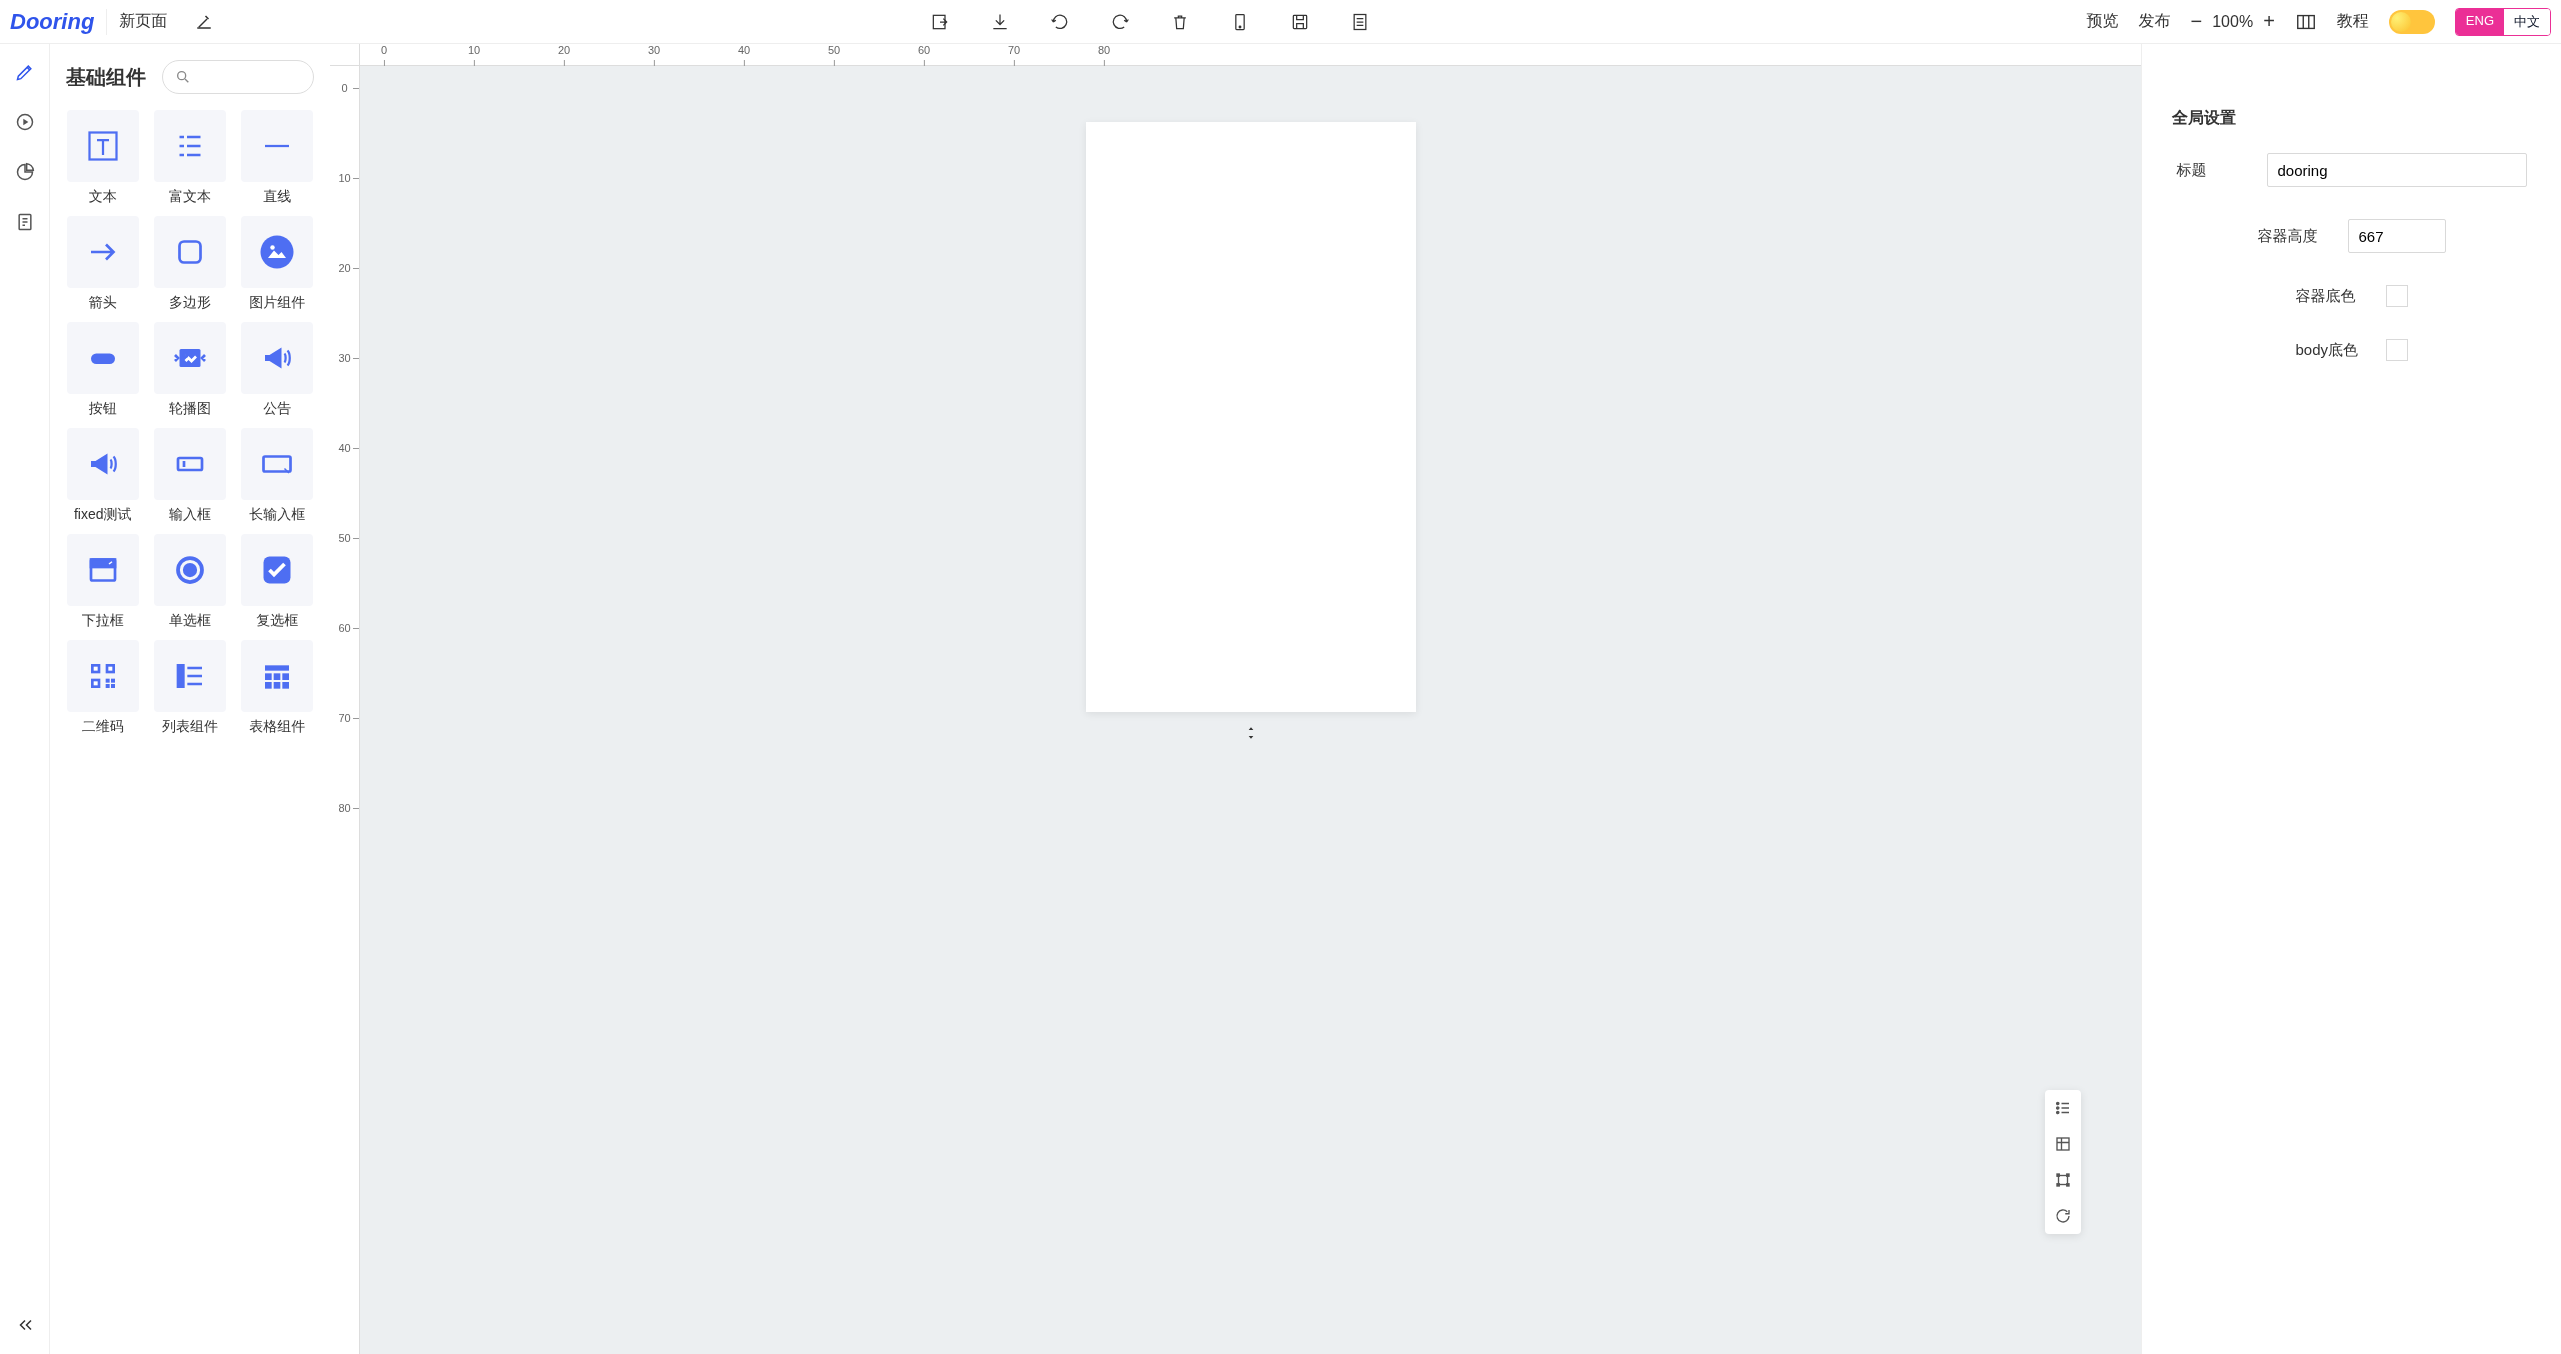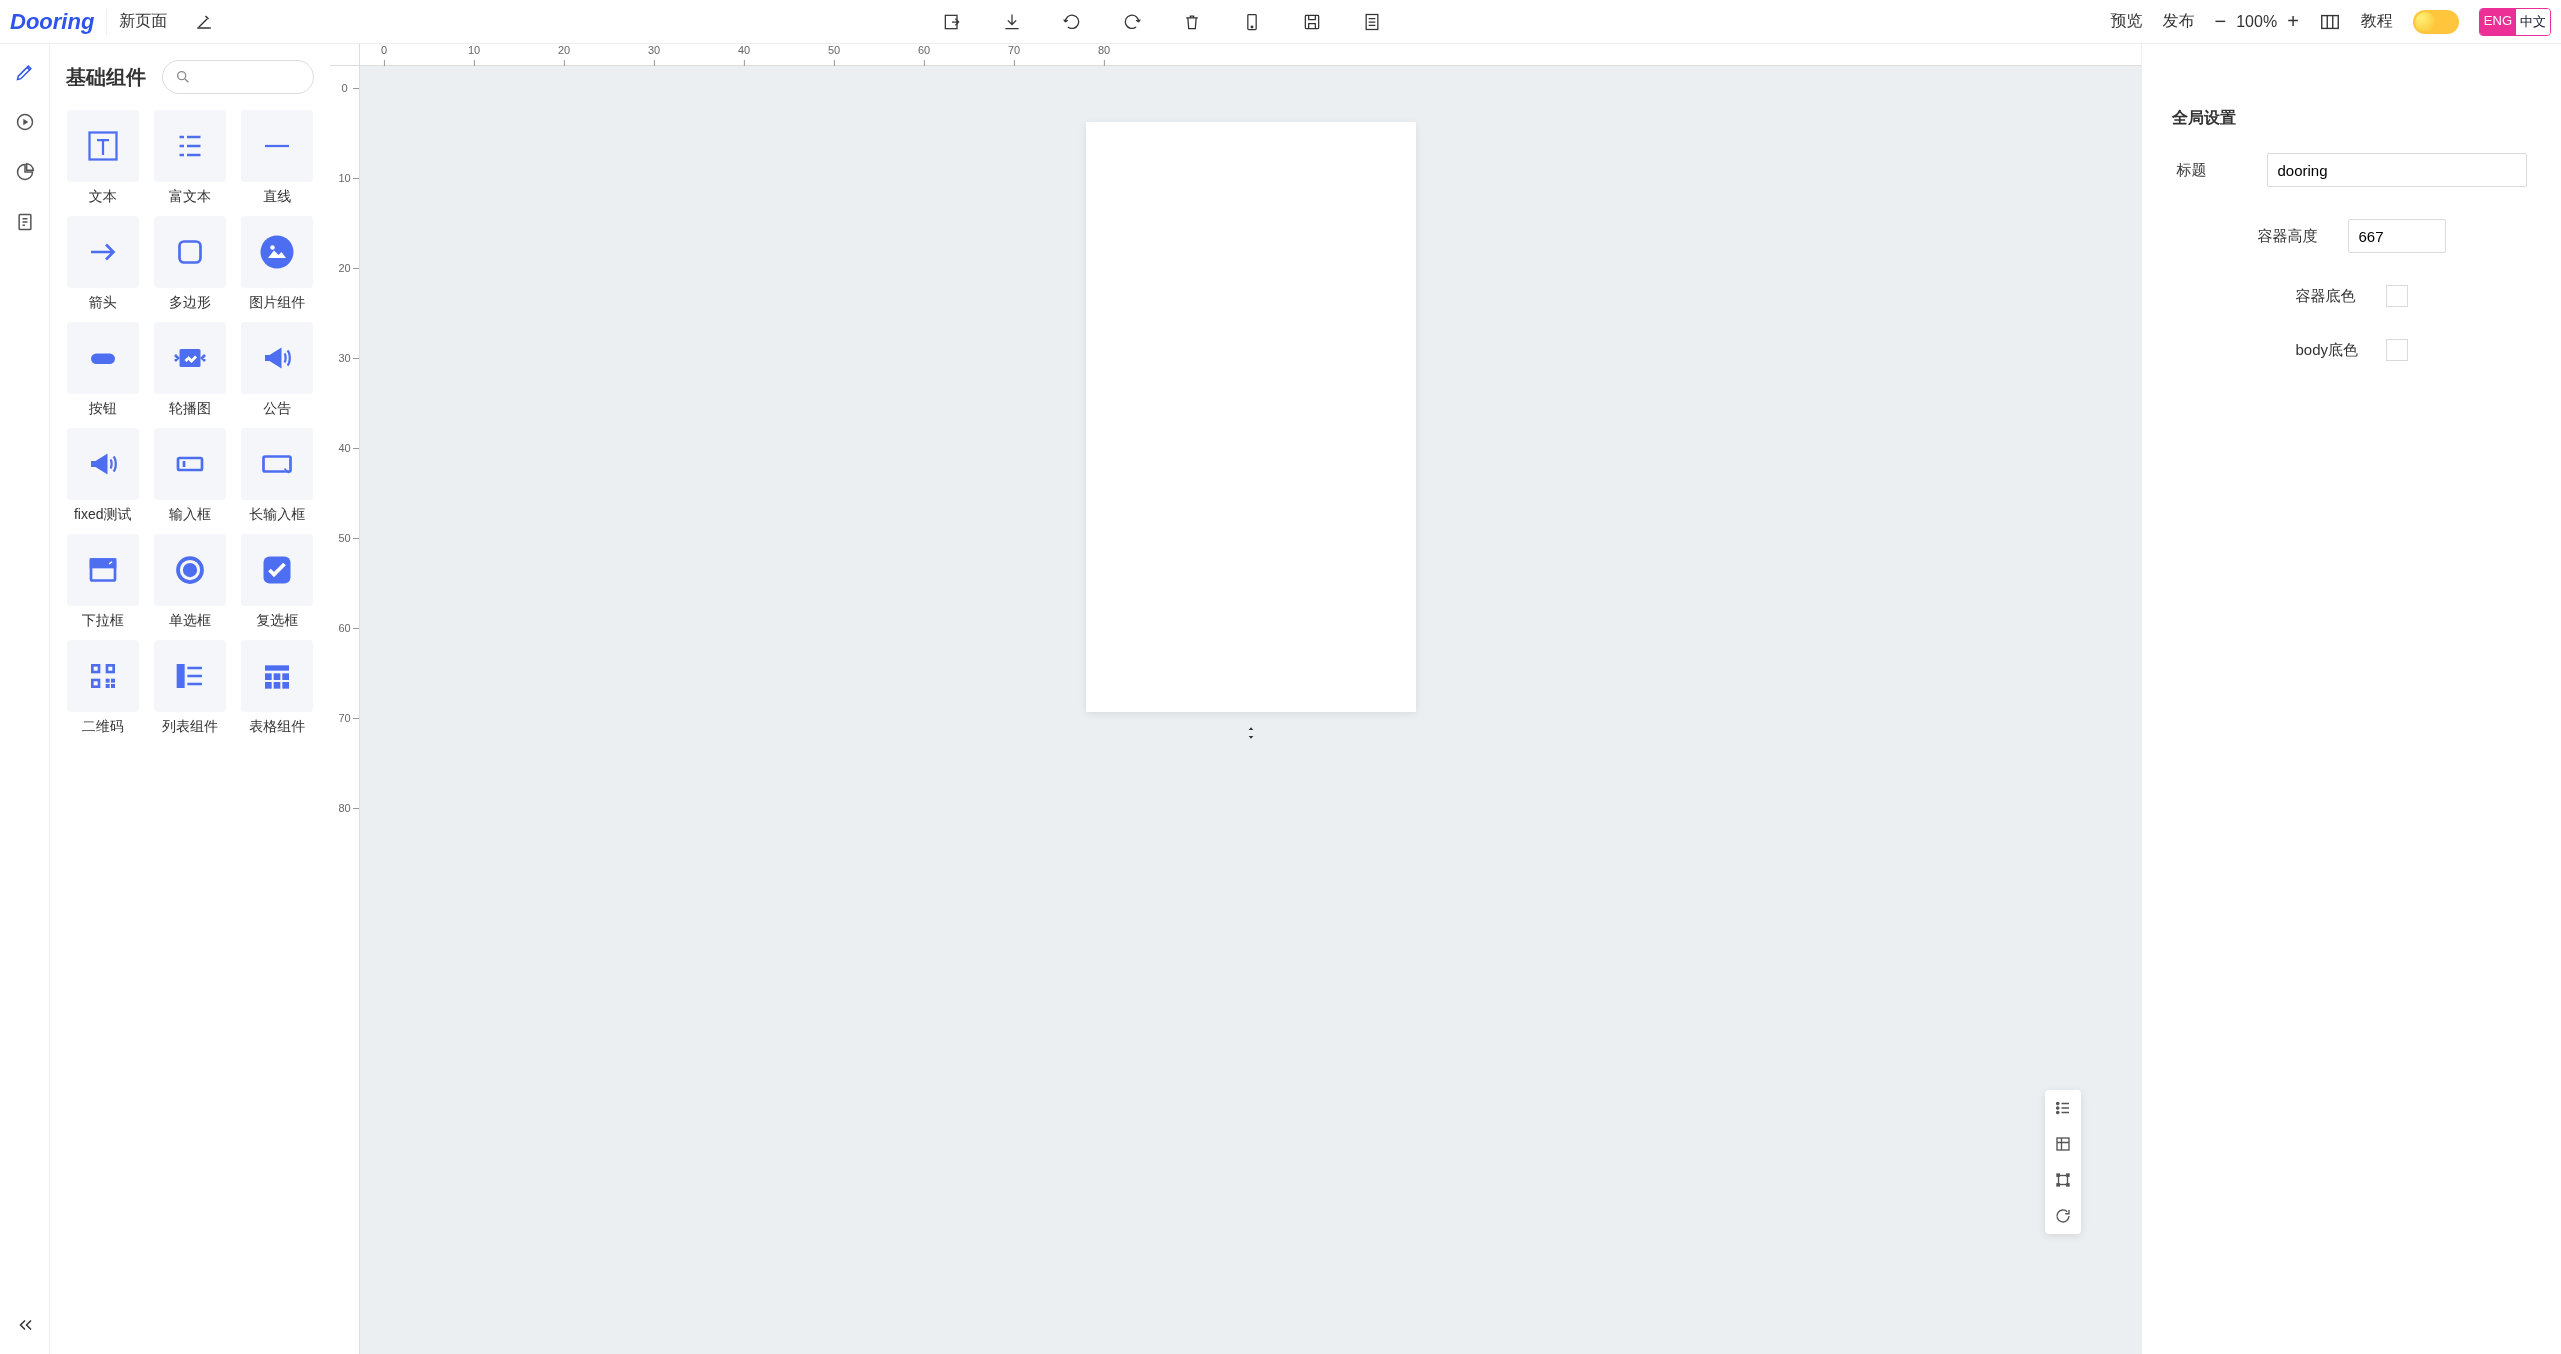--- a/index.html
+++ b/index.html
@@ -18,21 +18,21 @@
 .zoom-group { display: flex; align-items: center; gap: 10px; font-size: 16px; }
 .zoom-group .zoom-btn { cursor: pointer; font-size: 20px; user-select: none; }
 .grid-icon { cursor: pointer; }
 
 
 .theme-toggle { width: 46px; height: 24px; background: #ffc53d; border-radius: 12px; position: relative; cursor: pointer; }
 .theme-toggle::after { content: ""; position: absolute; left: 2px; top: 2px; width: 20px; height: 20px; background: radial-gradient(circle at 30% 30%, #fff176, #fbc02d); border-radius: 50%; }
 
 
 .lang-switch { display: flex; border: 1px solid #eb2f96; border-radius: 4px; overflow: hidden; font-size: 13px; }
-.lang-switch .lang-opt { padding: 4px 4px; cursor: pointer; }
+.lang-switch .lang-opt { padding: 4px 10px; cursor: pointer; }
 .lang-switch .lang-opt.active-eng { background: #eb2f96; color: #fff; }
 .lang-switch .lang-opt.active-cn { color: #0f172a; background: #fff; }
 
 
 .main { display: flex; height: calc(100vh - 44px); }
 
 
 .icon-sidebar { width: 50px; border-right: 1px solid #eee; display: flex; flex-direction: column; align-items: center; padding-top: 18px; gap: 30px; position: relative; }
 .icon-sidebar .side-icon { width: 20px; height: 20px; cursor: pointer; display: flex; align-items: center; justify-content: center; color: #555; }
 .icon-sidebar .side-icon.active { color: #2f54eb; }

